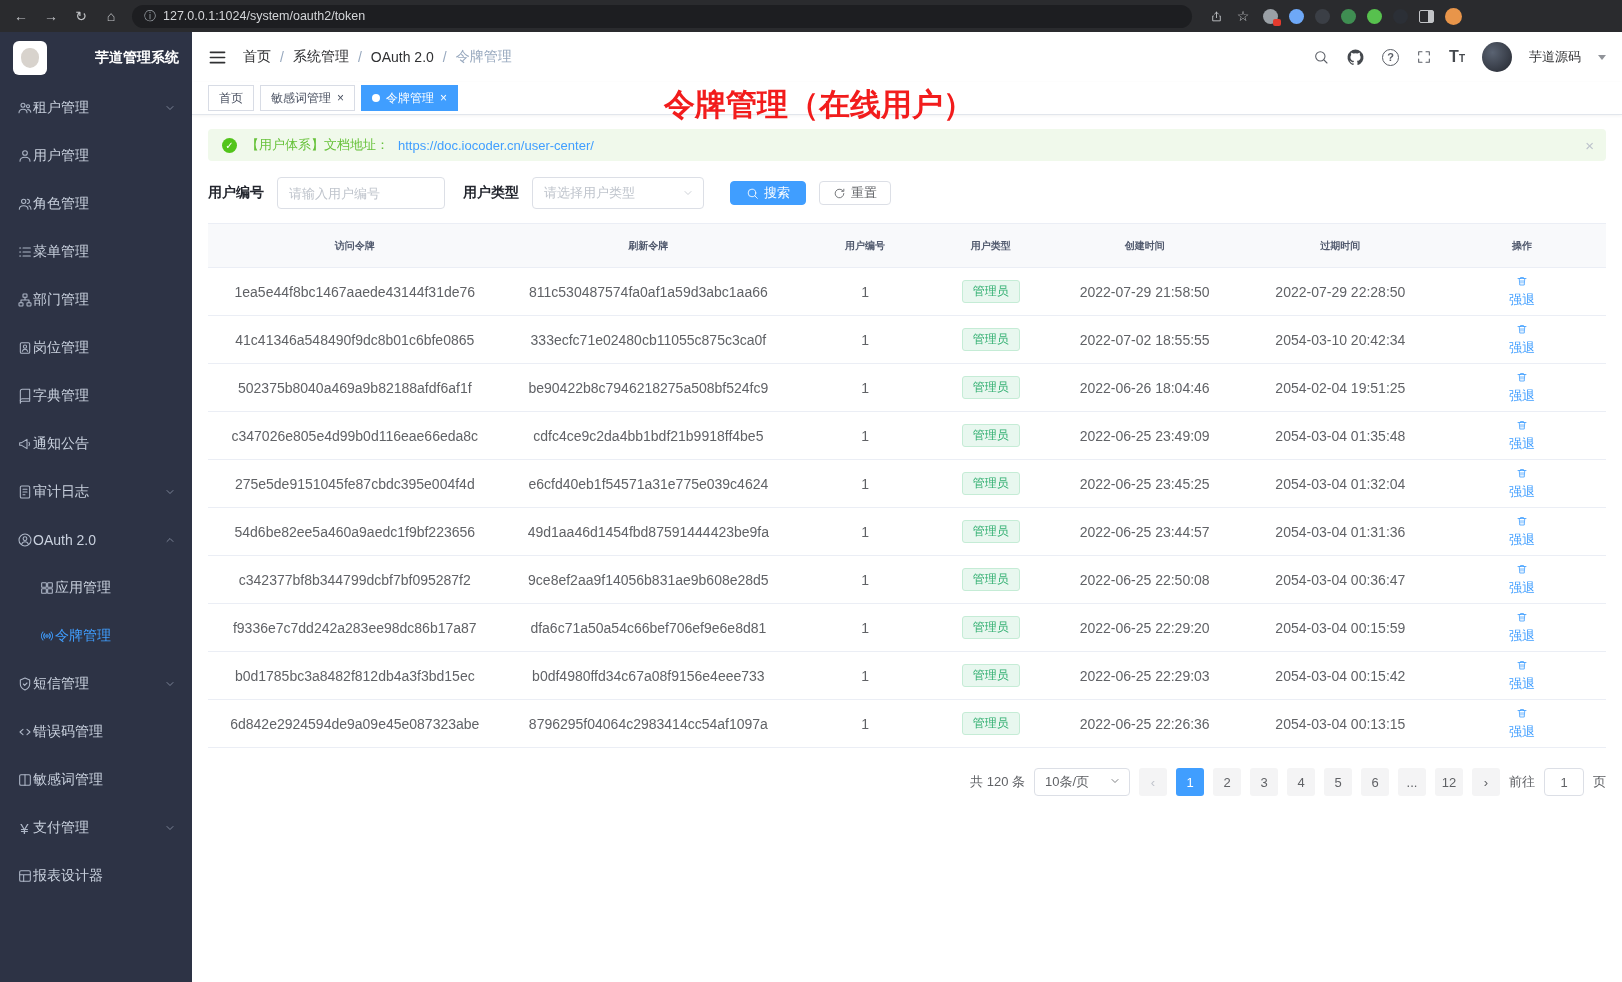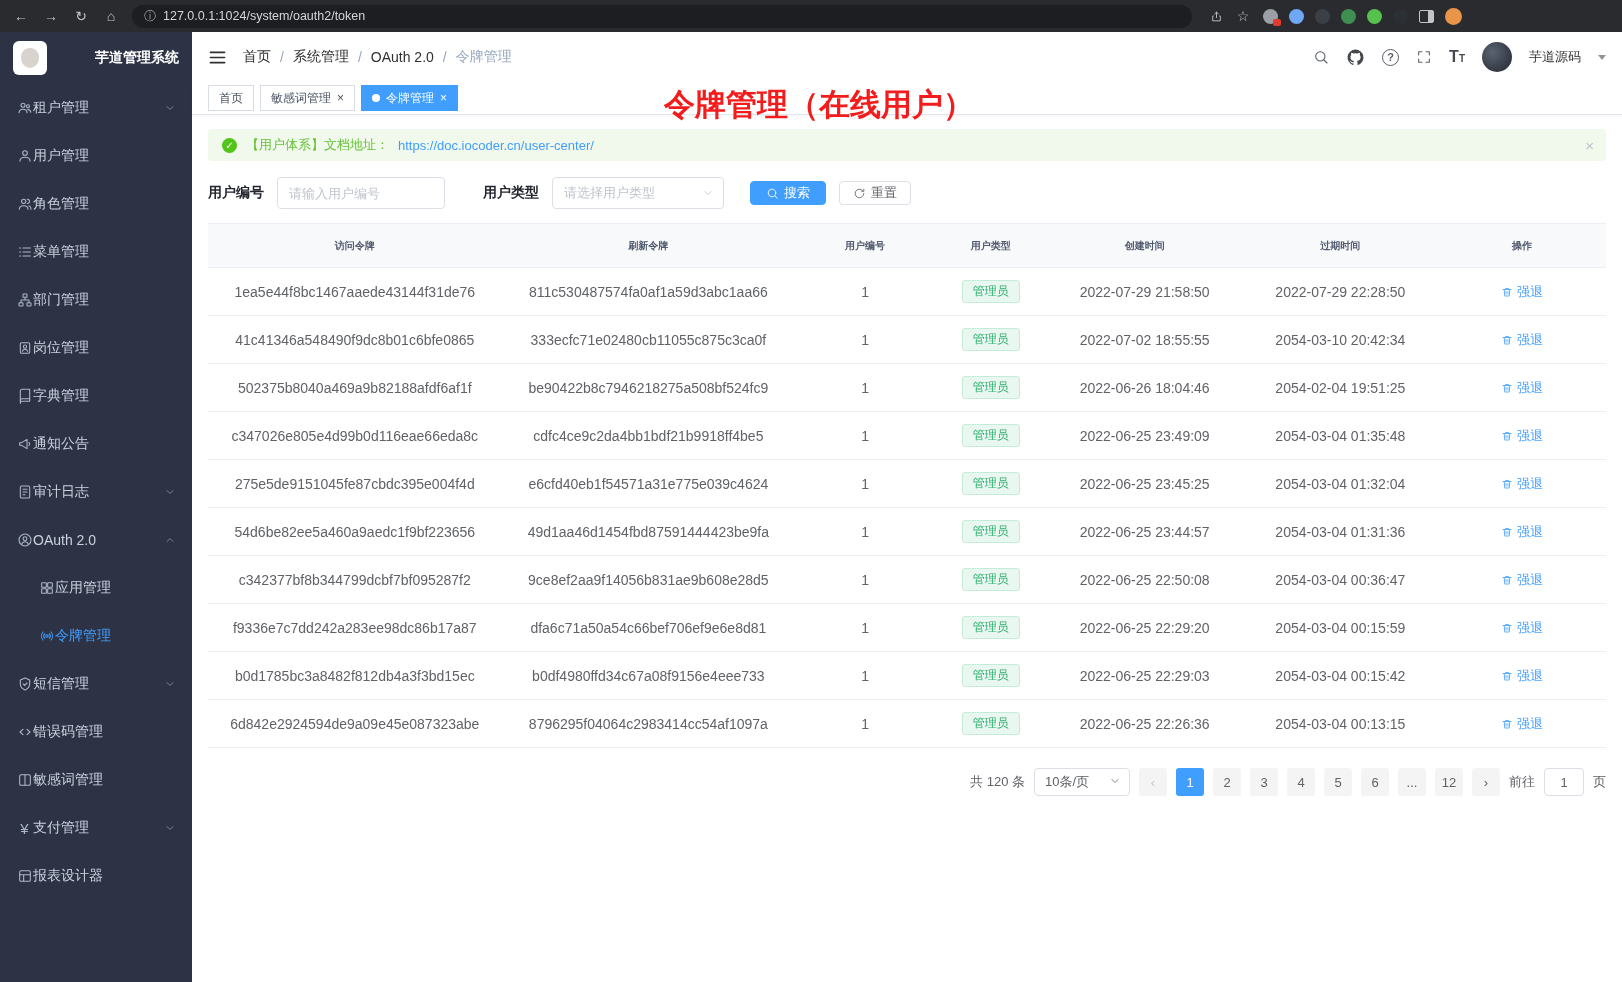--- a/index.html
+++ b/index.html
@@ -61,33 +61,33 @@
   .content { padding:14px 16px 0; }
 
   .alert { height:32px; background:#f0f9eb; border-radius:4px; display:flex; align-items:center; gap:9px; padding:0 14px; font-size:13px; color:#67c23a; position:relative; }
   .check-ic { width:15px; height:15px; border-radius:50%; background:#52c41a; color:#fff; display:inline-flex; align-items:center; justify-content:center; font-size:10px; flex:none; }
   .check-ic::before { content:"✓"; }
   .alert a { color:#409eff; text-decoration:none; }
   .alert .close { position:absolute; right:12px; color:#bcc2cb; font-size:15px; cursor:pointer; }
 
   .filters { display:flex; align-items:center; margin:16px 0 4px; font-size:14px; }
   .flabel { font-weight:700; color:#23262e; margin-right:13px; }
-  .finput { width:168px; height:32px; border:1px solid #dcdfe6; border-radius:4px; padding:0 11px; font-size:13px; color:#4d7c0f; outline:none; margin-right:38px; font-family:inherit; }
+  .finput { width:168px; height:32px; border:1px solid #dcdfe6; border-radius:4px; padding:0 11px; font-size:13px; color:#4d7c0f; outline:none; margin-right:18px; font-family:inherit; }
   .finput::placeholder { color:#bfc4cc; }
   .fselect { width:172px; height:32px; border:1px solid #dcdfe6; border-radius:4px; padding:0 9px 0 11px; font-size:13px; color:#bfc4cc; display:inline-flex; align-items:center; justify-content:space-between; margin-right:26px; cursor:pointer; }
   .fselect .scaret { color:#c0c4cc; display:inline-flex; }
   .btn { height:24px; border-radius:4px; font-size:13px; display:inline-flex; align-items:center; gap:5px; cursor:pointer; font-family:inherit; }
   .btn-primary { background:#409eff; border:1px solid #409eff; color:#fff; padding:0 15px; margin-right:13px; }
   .btn-plain { background:#fff; border:1px solid #dcdfe6; color:#606266; padding:0 13px; }
 
   table.grid { width:100%; border-collapse:collapse; margin-top:14px; font-size:14px; color:#606266; table-layout:fixed; }
   .grid th { height:44px; font-weight:700; color:#515a6e; background:#f8f9fb; border-top:1px solid #ebeef5; border-bottom:1px solid #ebeef5; text-align:center; font-size:10px; }
   .grid td { height:48px; border-bottom:1px solid #ebeef5; text-align:center; white-space:nowrap; overflow:hidden; }
   .tag { display:inline-block; padding:3px 10px; font-size:12px; border-radius:3px; background:#e8f7ef; color:#2fae6f; border:1px solid #c5ecd6; line-height:1.2; }
-  .action { color:#409eff; font-size:13px; display:inline-flex; align-items:center; gap:4px; cursor:pointer; text-decoration:none; }
+  .action { color:#409eff; font-size:13px; display:inline-flex; align-items:center; gap:4px; cursor:pointer; text-decoration:none;flex-direction:column; }
 
   .pager { display:flex; align-items:center; justify-content:flex-end; gap:9px; margin-top:20px; font-size:13px; color:#606266; }
   .psel { height:28px; width:96px; border:1px solid #dcdfe6; border-radius:4px; display:inline-flex; align-items:center; justify-content:space-between; padding:0 8px 0 10px; color:#606266; cursor:pointer; }
   .pbtn { min-width:28px; height:28px; padding:0 4px; border-radius:3px; background:#f4f4f5; color:#606266; display:inline-flex; align-items:center; justify-content:center; font-size:13px; cursor:pointer; border:none; font-family:inherit; }
   .pbtn.active { background:#409eff; color:#fff; }
   .pbtn.disabled { color:#c0c4cc; cursor:default; }
   .goto-input { width:40px; height:28px; border:1px solid #dcdfe6; border-radius:4px; text-align:center; font-size:13px; color:#606266; outline:none; font-family:inherit; }
 
   .annotation { position:absolute; left:664px; top:84px; font-size:31px; font-weight:700; color:#f21c1c; z-index:40; white-space:nowrap; }
 </style>

